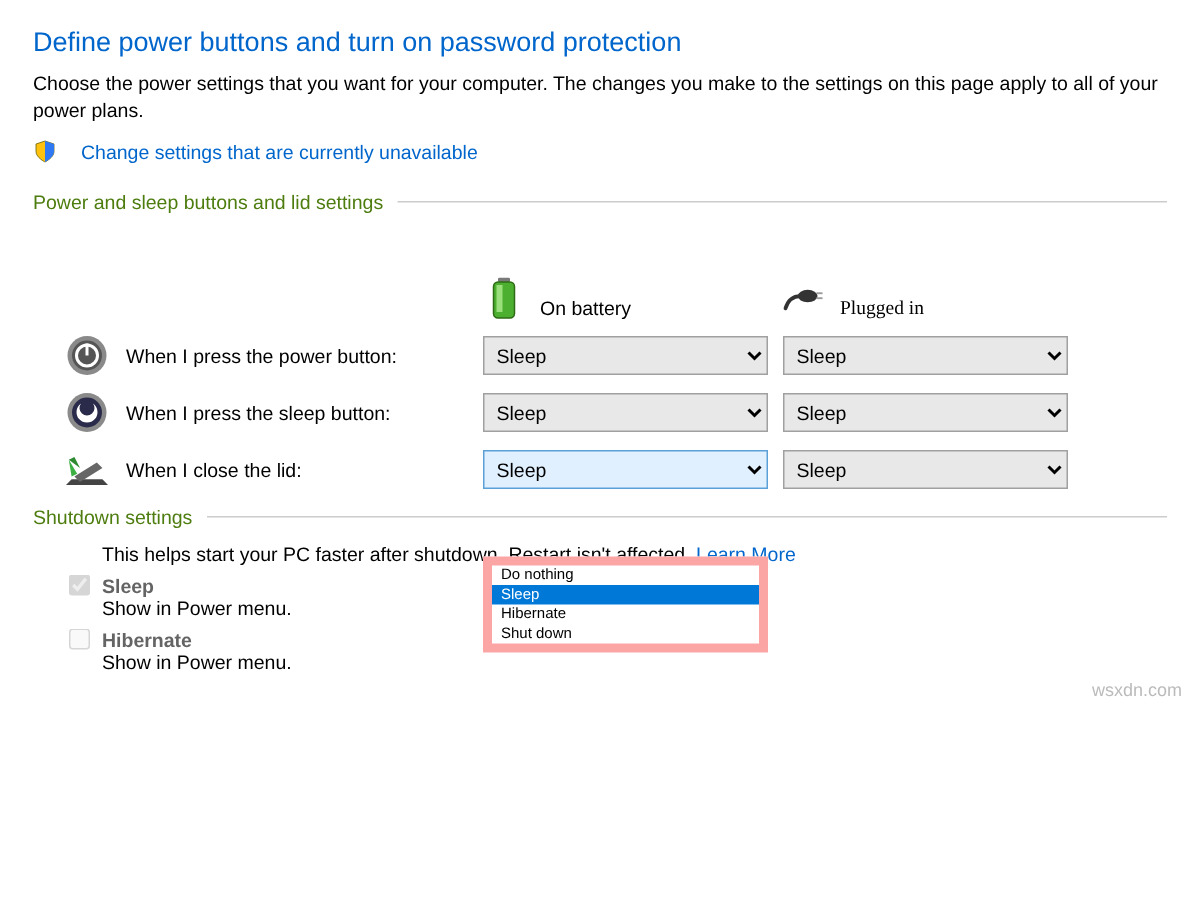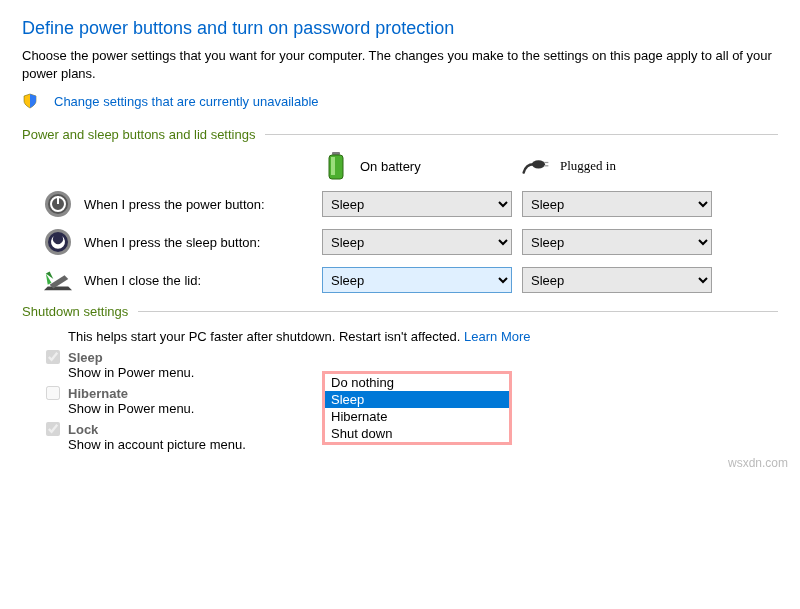--- a/index.html
+++ b/index.html
@@ -40,21 +40,21 @@
     margin: 6px 0 10px 0;
   }
   .group-header .line { flex: 1; height: 1px; background: #ccc; }
   .group-header .title { color: #4d7c0f; }
 
   .col-headers {
     display: flex;
     margin-bottom: 6px;
   }
   .col-label { width: 300px; }
-  .col { width: 200px; display:flex; align-items:center; gap:10px; }
+  .col { width: 200px; display:flex; align-items:flex-end; gap:10px;margin-top:33px; }
   .col.plugged { width: 200px; font-family: Liberation Serif, serif; }
 
   .row {
     display: flex; align-items: center;
     margin: 10px 0;
   }
   .row-label {
     width: 300px; display:flex; align-items:center; gap:12px;
     padding-left: 22px;
   }
@@ -70,24 +70,24 @@
     appearance: auto;
     margin-right: 10px;
   }
   select.combo.active {
     background: #e0f0ff;
     border: 1px solid #5ca0d8;
   }
 
   .dropdown-open {
     position: absolute;
-    border: 3px solid #fca5a5;
+    border: 6px solid #fca5a5;
     background: #fff;
     width: 190px;
-    font-size: 13px;
+    font-size: 10px;
     z-index: 10;
   }
   .dropdown-open div {
     padding: 1px 6px;
     cursor: default;
   }
   .dropdown-open .selected {
     background: #0078d7;
     color: #fff;
   }
@@ -223,22 +223,15 @@
     </label>
     <div class="sub">Show in Power menu.</div>
   </div>
   <div class="chk-row">
     <label>
       <input type="checkbox" disabled="" style="">
       <span class="lbltext">Hibernate</span>
     </label>
     <div class="sub">Show in Power menu.</div>
   </div>
-  <div class="chk-row">
-    <label>
-      <input type="checkbox" checked="" disabled="" style="">
-      <span class="lbltext">Lock</span>
-    </label>
-    <div class="sub">Show in account picture menu.</div>
-  </div>
 </div>
 
 <div class="watermark">wsxdn.com</div>
 
 </body></html>

